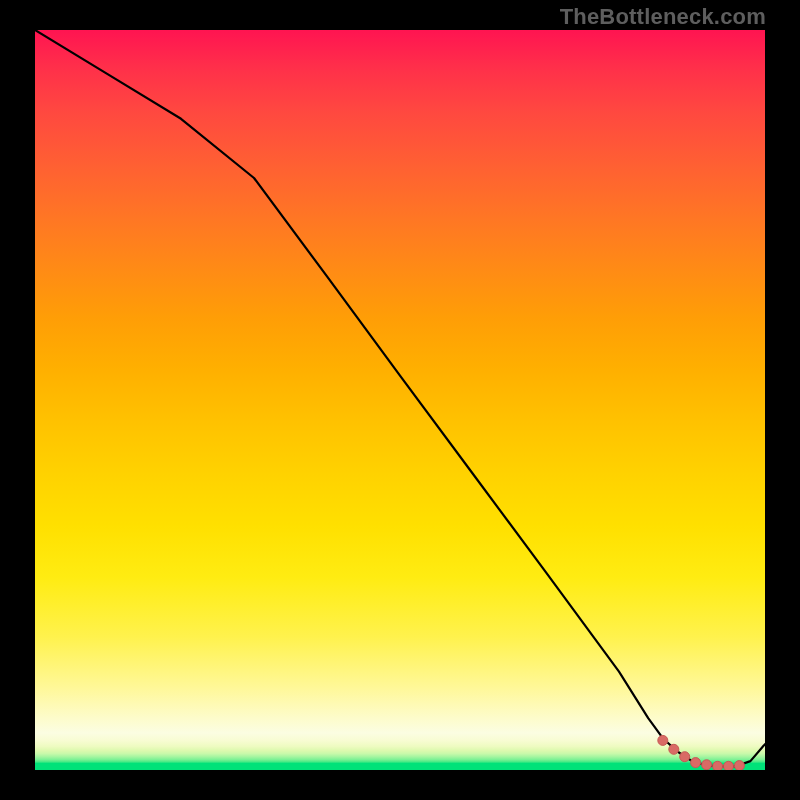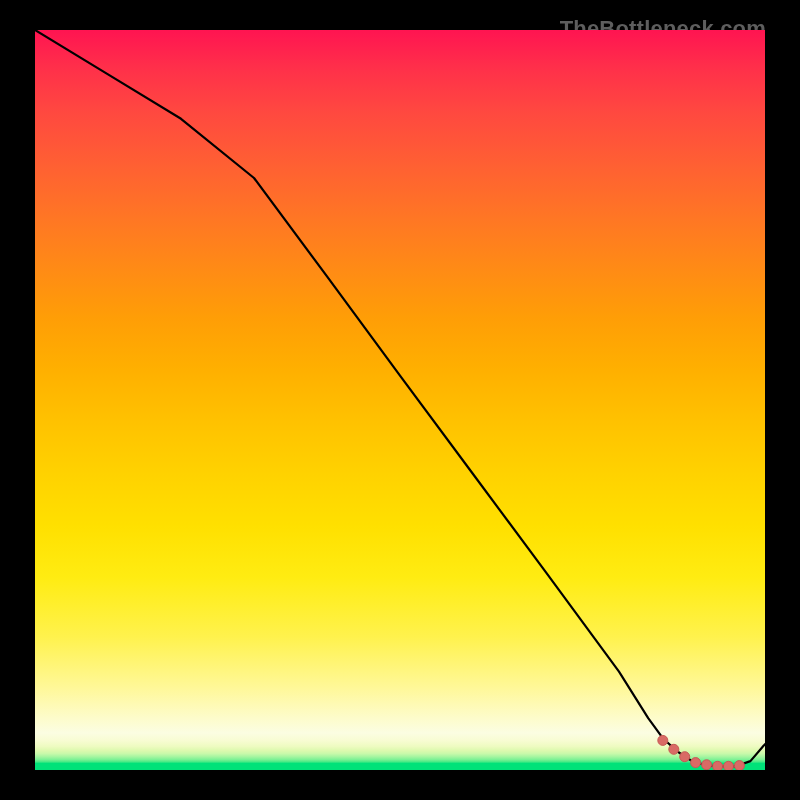--- a/index.html
+++ b/index.html
@@ -55,21 +55,21 @@
       #ff2f4a 95%,
       #ff1451 100%
     );
   }
   .linecanvas {
     position: absolute;
     inset: 0;
   }
   .watermark {
     position: absolute;
-    top: 16px;
+    top: 4px;
     right: 34px;
     color: #5e5e5e;
     font-size: 22px;
     letter-spacing: 0.2px;
     font-weight: 600;
     user-select: none;
   }
 </style>
 </head>
 <body>

